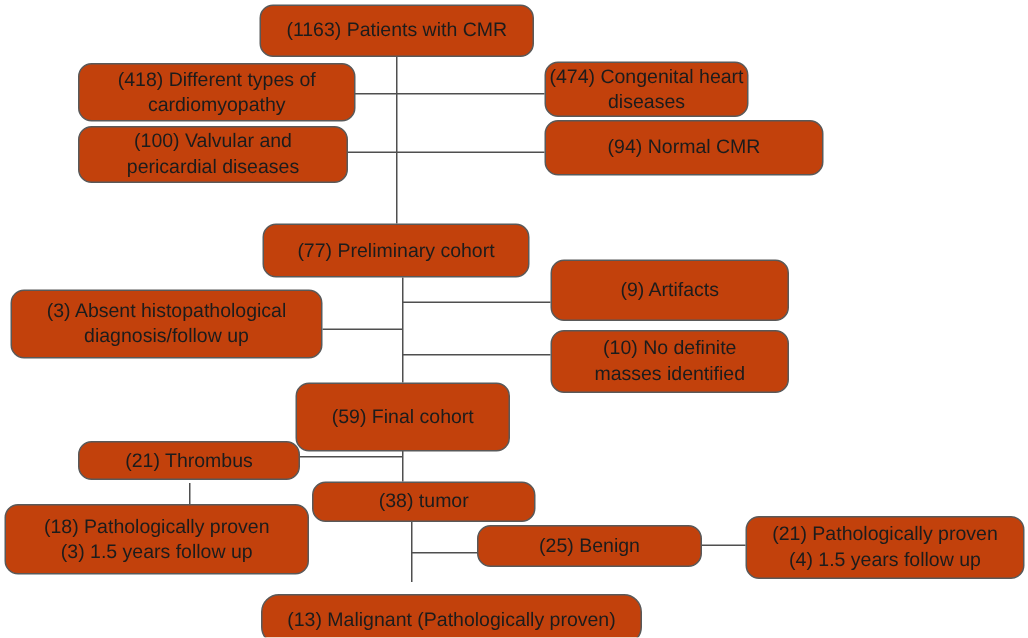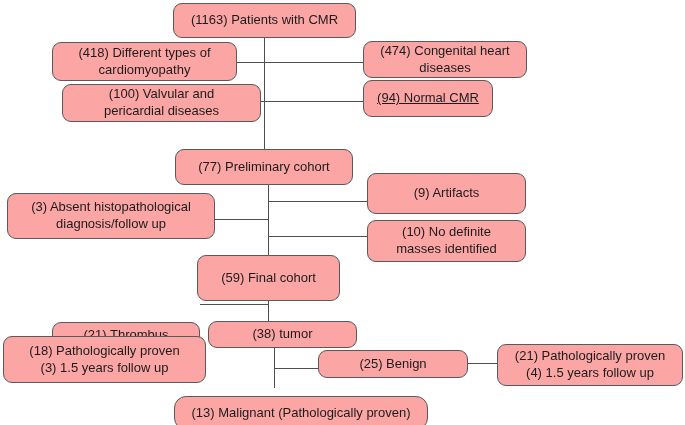--- a/index.html
+++ b/index.html
@@ -19,21 +19,21 @@
   }
   .edge {
     position: absolute;
     background: #4f4f4f;
   }
   .edge.h { height: 1px; }
   .edge.v { width: 1px; }
   .node {
     position: absolute;
     box-sizing: border-box;
-    background: #fca5a5;
+    background: #c2410c;
     border: 1.2px solid #595959;
     border-radius: 9px;
     display: flex;
     flex-direction: column;
     align-items: center;
     justify-content: center;
     text-align: center;
     line-height: 1.28;
     padding: 1px 5px;
   }
@@ -60,31 +60,31 @@
 
   <div class="node" style="left:173px; top:3px;   width:183px; height:35px;">
     <span>(1163) Patients with CMR</span>
   </div>
 
   <div class="node" style="left:52px;  top:42px;  width:185px; height:39px;">
     <span>(418) Different types of</span>
     <span>cardiomyopathy</span>
   </div>
 
-  <div class="node" style="left:363px; top:41px;  width:164px; height:37px;">
+  <div class="node" style="left:363px; top:41px;  width:136px; height:37px;">
     <span>(474) Congenital heart</span>
     <span>diseases</span>
   </div>
 
-  <div class="node" style="left:62px;  top:84px;  width:199px; height:38px;">
+  <div class="node" style="left:52px;  top:84px;  width:180px; height:38px;">
     <span>(100) Valvular and</span>
     <span>pericardial diseases</span>
   </div>
 
-  <div class="node" style="left:363px; top:80px;  width:130px; height:37px;text-decoration:underline;">
+  <div class="node" style="left:363px; top:80px;  width:186px; height:37px;">
     <span>(94) Normal CMR</span>
   </div>
 
   <div class="node" style="left:175px; top:149px; width:178px; height:36px;">
     <span>(77) Preliminary cohort</span>
   </div>
 
   <div class="node" style="left:7px;   top:193px; width:208px; height:46px;">
     <span>(3) Absent histopathological</span>
     <span>diagnosis/follow up</span>
@@ -96,21 +96,21 @@
 
   <div class="node" style="left:367px; top:220px; width:159px; height:42px;">
     <span>(10) No definite</span>
     <span>masses identified</span>
   </div>
 
   <div class="node" style="left:197px; top:255px; width:143px; height:46px;">
     <span>(59) Final cohort</span>
   </div>
 
-  <div class="node" style="left:52px;  top:294px; width:148px; height:26px;margin-top:28px;">
+  <div class="node" style="left:52px;  top:294px; width:148px; height:26px;">
     <span>(21) Thrombus</span>
   </div>
 
   <div class="node" style="left:208px; top:321px; width:149px; height:27px;">
     <span>(38) tumor</span>
   </div>
 
   <div class="node" style="left:3px;   top:336px; width:203px; height:47px;">
     <span>(18) Pathologically proven</span>
     <span>(3) 1.5 years follow up</span>

